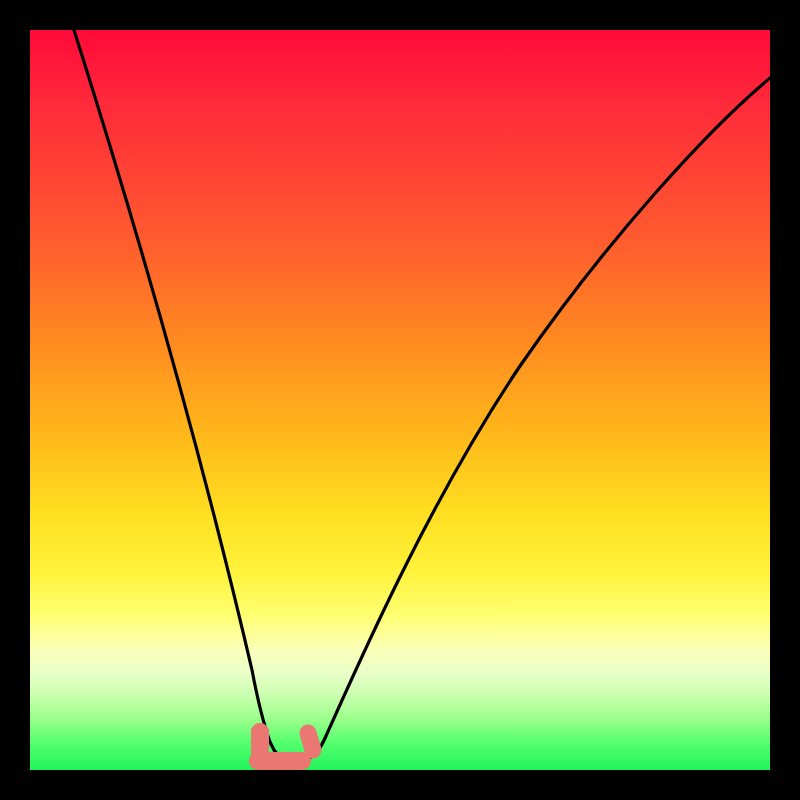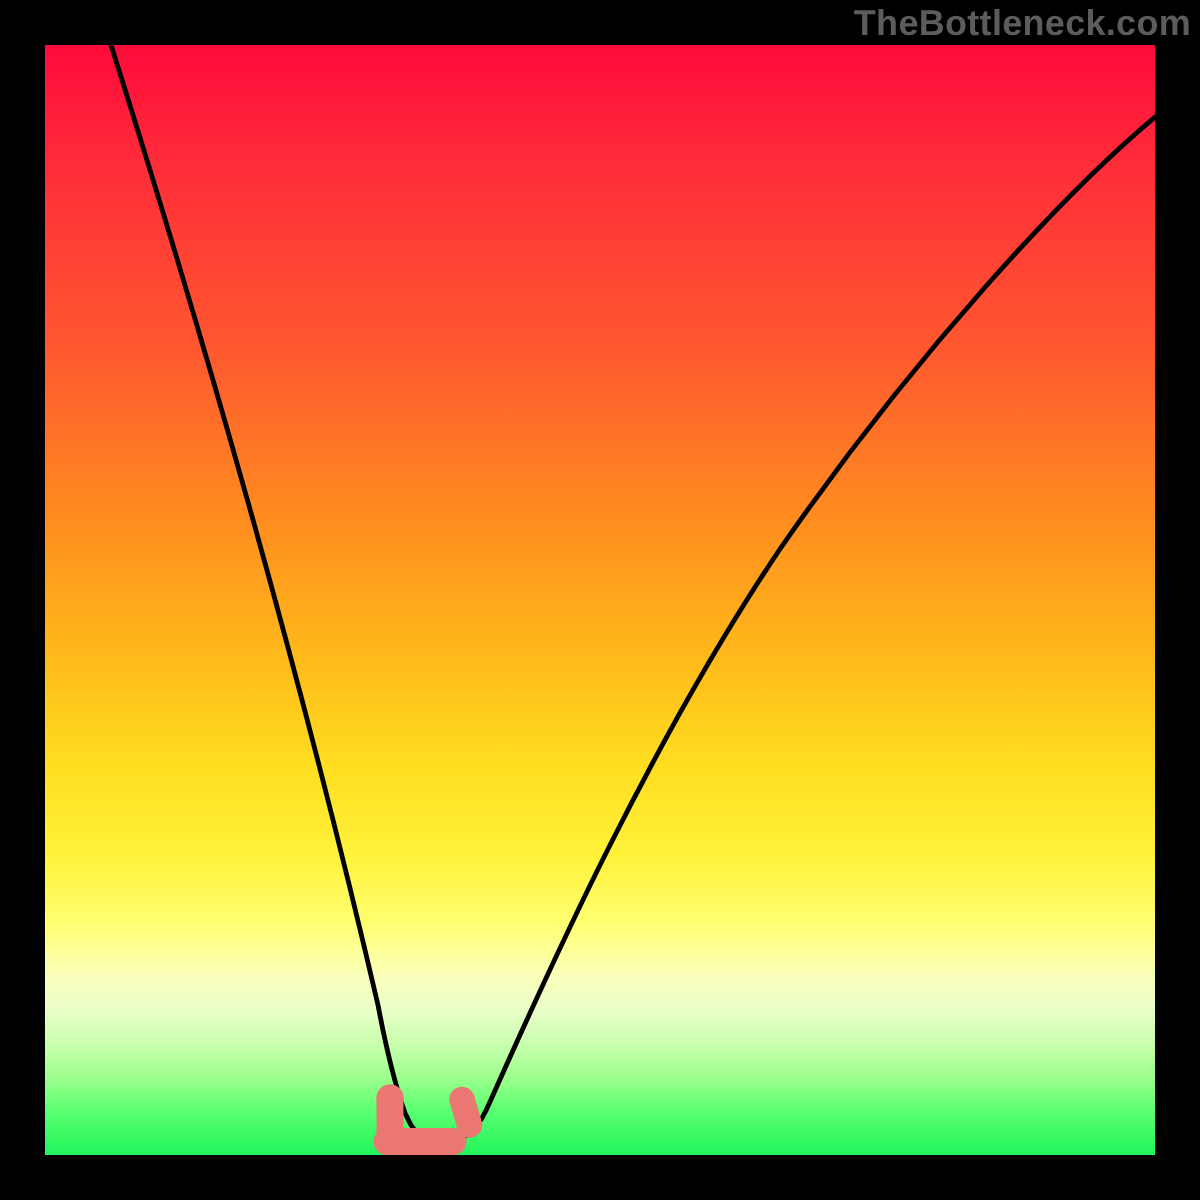--- a/index.html
+++ b/index.html
@@ -56,21 +56,20 @@
     font-weight: 600;
     letter-spacing: 0.2px;
     font-family: Arial, Helvetica, sans-serif;
   }
 </style>
 </head>
 <body>
 
 <div class="stage">
 
-  <div class="watermark">TheBottleneck.com</div>
 
   <div class="plot-area">
     <svg class="curve" viewBox="0 0 740 740" preserveAspectRatio="none">
 
       <path d="M 44 0
                C 120 240, 180 460, 222 640
                C 228 672, 234 695, 240 712
                L 244 720
                C 248 726, 254 730, 258 728
                L 278 728

